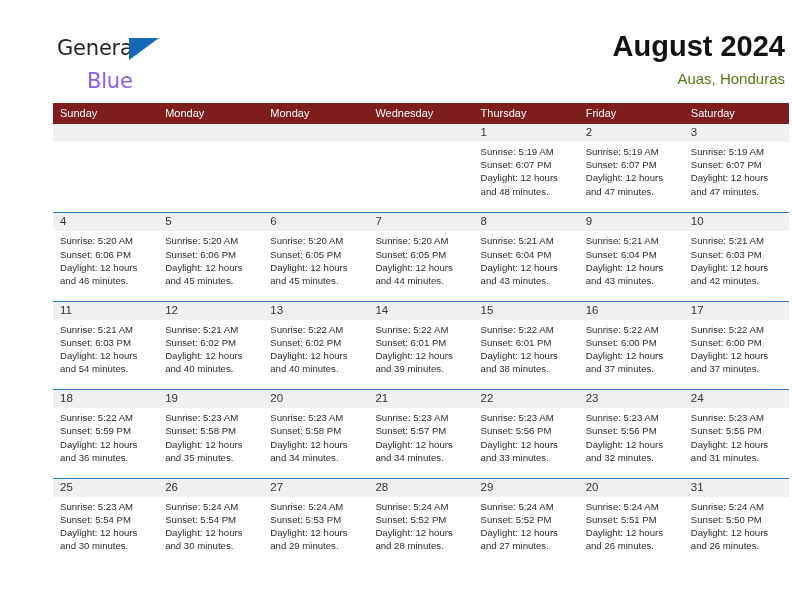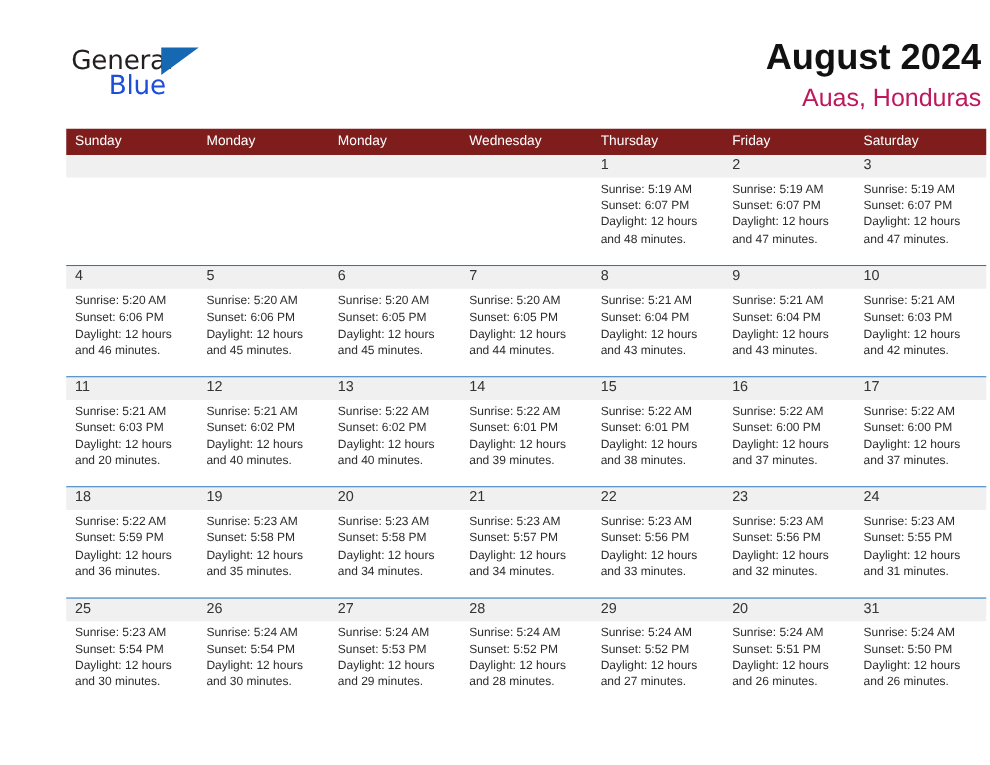--- a/index.html
+++ b/index.html
@@ -54,44 +54,44 @@
     left: 72px;
     top: 2px;
     width: 0;
     height: 0;
     border-left: 30px solid #1668b3;
     border-bottom: 22px solid transparent;
   }
   .logo-blue {
     position: absolute;
     left: 30px;
-    top: 20px;
+    top: 33px;
     font-size: 21px;
     letter-spacing: -0.2px;
-    color: #1d4ed8;
+    color: #8b5cf6;
     line-height: 24px;
     font-family: "DejaVu Sans", sans-serif;
   }
 
   .title-block {
     position: absolute;
     right: 32px;
     top: 28px;
     text-align: right;
   }
   .cal-title {
     font-size: 29px;
     color: #111111;
     line-height: 36px;
     font-weight: bold;
     white-space: nowrap;
   }
   .cal-subtitle {
-    font-size: 20px;
-    color: #be185d;
+    font-size: 15px;
+    color: #4d7c0f;
     line-height: 20px;
     margin-top: 5px;
     white-space: nowrap;
   }
 
   
   .calendar {
     position: absolute;
     left: 28px;
     top: 103px;
@@ -310,21 +310,21 @@
         </div>
         <div class="week-row">
           <div class="date-band"></div>
           <div class="cells">
             <div class="cell">
               <div class="daynum">11</div>
               <div class="info">
                 <div>Sunrise: 5:21 AM</div>
                 <div>Sunset: 6:03 PM</div>
                 <div>Daylight: 12 hours</div>
-                <div>and 20 minutes.</div>
+                <div>and 54 minutes.</div>
               </div>
             </div>
             <div class="cell">
               <div class="daynum">12</div>
               <div class="info">
                 <div>Sunrise: 5:21 AM</div>
                 <div>Sunset: 6:02 PM</div>
                 <div>Daylight: 12 hours</div>
                 <div>and 40 minutes.</div>
               </div>

